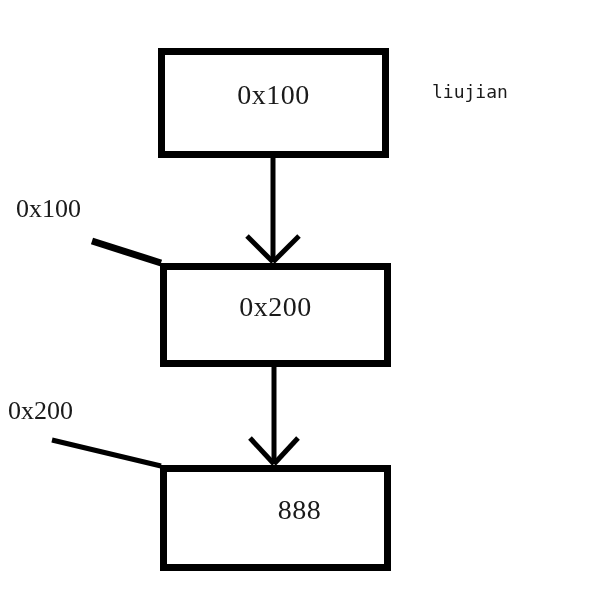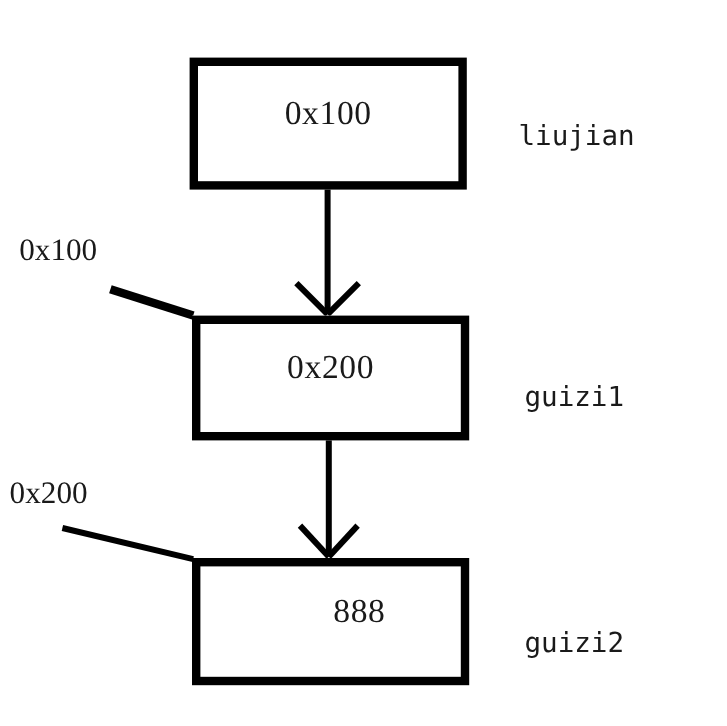--- a/index.html
+++ b/index.html
@@ -41,25 +41,24 @@
     position: relative;
     top: -8px;
   }
   .box-1 { left: 158px; top: 48px;  width: 231px; height: 110px; }
   .box-2 { left: 160px; top: 263px; width: 231px; height: 104px; }
   .box-3 { left: 160px; top: 465px; width: 231px; height: 106px; padding-left: 48px; }
 
   .side-label {
     position: absolute;
     font-family: "DejaVu Sans Mono", "Liberation Mono", monospace;
-    font-size: 23px;
+    font-size: 18px;
     color: #1a1a1a;
     white-space: nowrap;
     line-height: 1;
-    margin-top: 20px;
   }
   .label-liujian { left: 432px; top: 83px; }
   .label-guizi1  { left: 437px; top: 300px; }
   .label-guizi2  { left: 437px; top: 505px; }
 
   .addr-label {
     position: absolute;
     font-family: "Liberation Serif", "DejaVu Serif", serif;
     font-size: 26px;
     color: #1a1a1a;
@@ -94,23 +93,21 @@
   </svg>
 
   <div class="node-box box-1">
     <span class="node-value">0x100</span>
   </div>
   <div class="side-label label-liujian">liujian</div>
 
   <div class="node-box box-2">
     <span class="node-value">0x200</span>
   </div>
-  <div class="side-label label-guizi1">guizi1</div>
 
   <div class="node-box box-3">
     <span class="node-value">888</span>
   </div>
-  <div class="side-label label-guizi2">guizi2</div>
 
   <div class="addr-label addr-1">0x100</div>
   <div class="addr-label addr-2">0x200</div>
 
 </div>
 
 </body></html>

